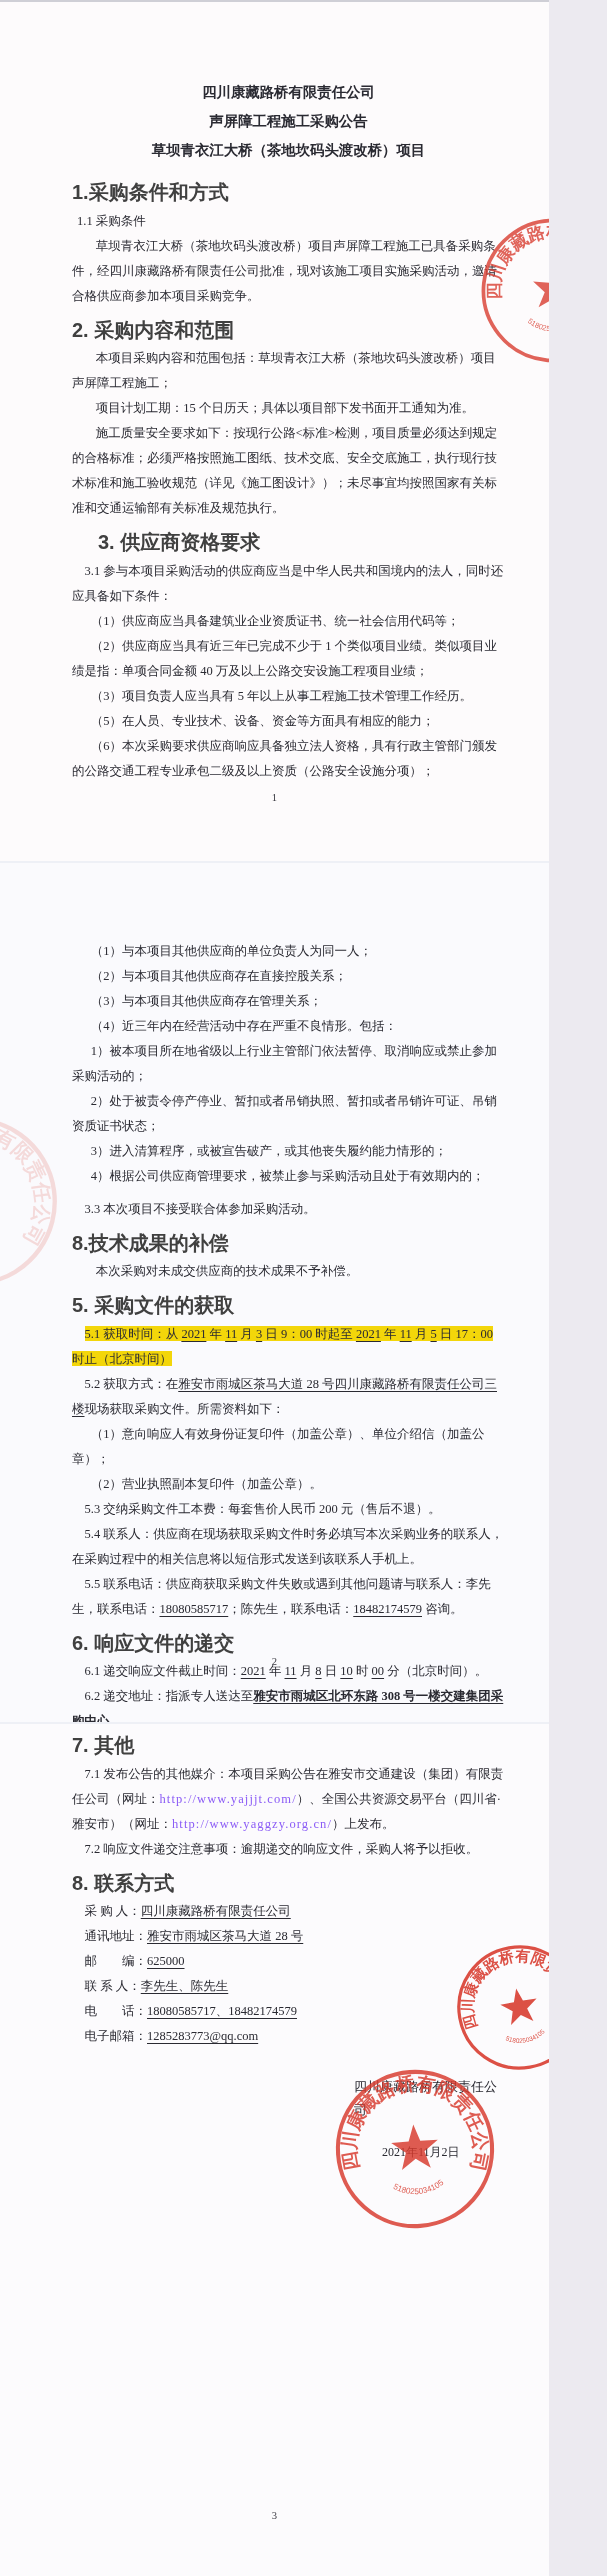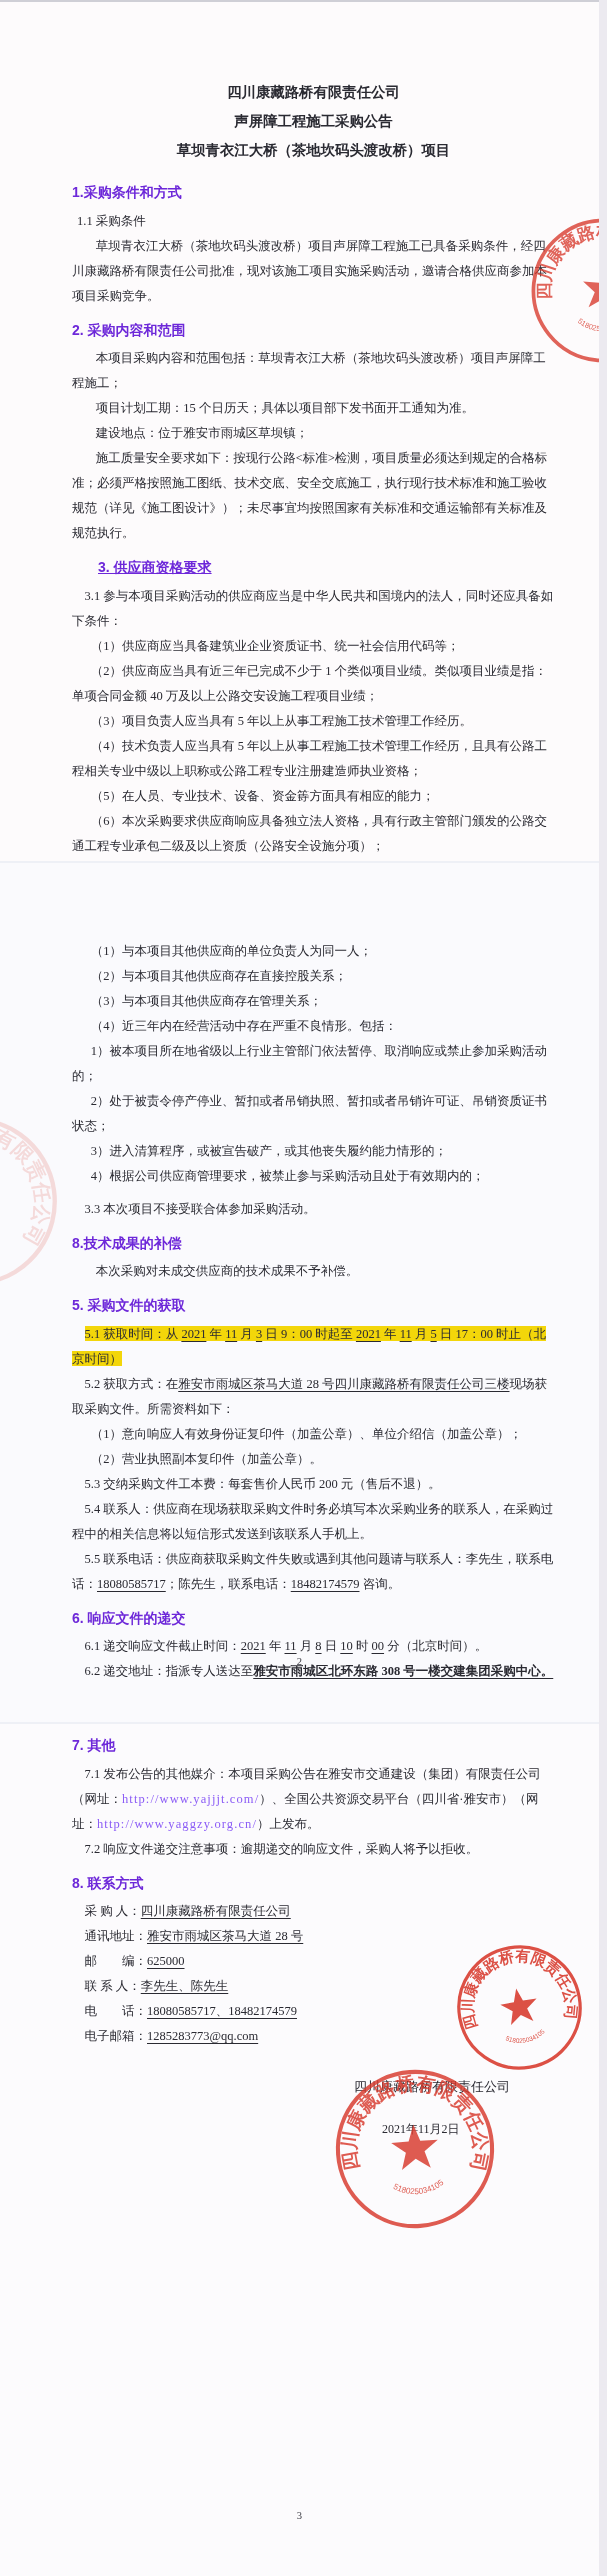--- a/index.html
+++ b/index.html
@@ -1,25 +1,25 @@
 <!DOCTYPE html>
 <html style="font-size:12px"><head>
 <meta charset="utf-8">
 <style>
   html,body{margin:0;padding:0;background:#eceaf0;}
   .doc{width:607px;margin:0 auto;font-family:"Liberation Serif","DejaVu Serif",serif;color:#2a2a32;}
-  .page{position:relative;width:599px;overflow:hidden;}
+  .page{position:relative;width:549px;overflow:hidden;}
   .page-1{height:859px;background:#fdfbfc;border-top:2.3px solid #cfcfd6;}
   .page-2{height:859px;background:#fafafd;border-top:2.3px solid #eef0f6;}
   .page-3{height:858px;background:#fcfbfd;border-top:2.3px solid #eef0f6;}
   .content{padding:0 44px 0 72px;}
   .title{ text-align:center;font-weight:bold;font-size:14.4px;line-height:29px;margin:0;}
   .title-block{padding-top:76px;padding-bottom:6px;}
-  h2.sec{font-size:14px;line-height:30px;font-weight:bold;color:#6d28d9;margin:6px 0 1.5px 0;font-family:"Liberation Sans","DejaVu Sans",sans-serif;}
-  h2.ind{margin-left:26px;text-decoration:underline;}
+  h2.sec{font-size:20px;line-height:30px;font-weight:bold;color:#404040;margin:6px 0 1.5px 0;font-family:"Liberation Sans","DejaVu Sans",sans-serif;}
+  h2.ind{margin-left:26px;}
   p.body{font-size:12.5px;line-height:25px;margin:0;text-indent:1.9em;}
   p.i05{text-indent:0.4em;}
   p.i1{text-indent:1em;}
   p.i15{text-indent:1.5em;}
   p.gap{margin-top:7.6px;}
   .hl{background:#f3d60a;padding:0.8px 0;}
   u,.u{text-decoration:underline;text-underline-offset:3px;}
   .bu{font-weight:bold;text-decoration:underline;text-underline-offset:3px;}
   .lnk{color:#8b5cf6;text-underline-offset:3px;letter-spacing:1.1px;}
   .pageno{position:absolute;left:0;right:0;text-align:center;font-size:10.6px;color:#3a3a42;}
@@ -45,28 +45,26 @@
         <p class="title">四川康藏路桥有限责任公司</p>
         <p class="title">声屏障工程施工采购公告</p>
         <p class="title">草坝青衣江大桥（茶地坎码头渡改桥）项目</p>
       </div>
       <h2 class="sec">1.采购条件和方式</h2>
       <p class="body i05">1.1 采购条件</p>
       <p class="body">草坝青衣江大桥（茶地坎码头渡改桥）项目声屏障工程施工已具备采购条件，经四川康藏路桥有限责任公司批准，现对该施工项目实施采购活动，邀请合格供应商参加本项目采购竞争。</p>
       <h2 class="sec">2. 采购内容和范围</h2>
       <p class="body">本项目采购内容和范围包括：草坝青衣江大桥（茶地坎码头渡改桥）项目声屏障工程施工；</p>
       <p class="body">项目计划工期：15 个日历天；具体以项目部下发书面开工通知为准。</p>
-      <p class="body">建设地点：位于雅安市雨城区草坝镇；</p>
       <p class="body">施工质量安全要求如下：按现行公路&lt;标准&gt;检测，项目质量必须达到规定的合格标准；必须严格按照施工图纸、技术交底、安全交底施工，执行现行技术标准和施工验收规范（详见《施工图设计》）；未尽事宜均按照国家有关标准和交通运输部有关标准及规范执行。</p>
       <h2 class="sec ind">3.  供应商资格要求</h2>
       <p class="body i1">3.1 参与本项目采购活动的供应商应当是中华人民共和国境内的法人，同时还应具备如下条件：</p>
       <p class="body i15">（1）供应商应当具备建筑业企业资质证书、统一社会信用代码等；</p>
       <p class="body i15">（2）供应商应当具有近三年已完成不少于 1 个类似项目业绩。类似项目业绩是指：单项合同金额 40 万及以上公路交安设施工程项目业绩；</p>
       <p class="body i15">（3）项目负责人应当具有 5 年以上从事工程施工技术管理工作经历。</p>
-      <p class="body i15">（4）技术负责人应当具有 5 年以上从事工程施工技术管理工作经历，且具有公路工程相关专业中级以上职称或公路工程专业注册建造师执业资格；</p>
       <p class="body i15">（5）在人员、专业技术、设备、资金等方面具有相应的能力；</p>
       <p class="body i15">（6）本次采购要求供应商响应具备独立法人资格，具有行政主管部门颁发的公路交通工程专业承包二级及以上资质（公路安全设施分项）；</p>
 
     </div>
     <div class="pageno" style="bottom:58px;">1</div>
 
     <div class="stamp stamp-p1">
       <svg viewBox="0 0 200 200" xmlns="http://www.w3.org/2000/svg">
         <defs>
             <path id="arcT1" d="M 32.3,124.6 A 72 72 0 1 1 167.7,124.6"></path>

